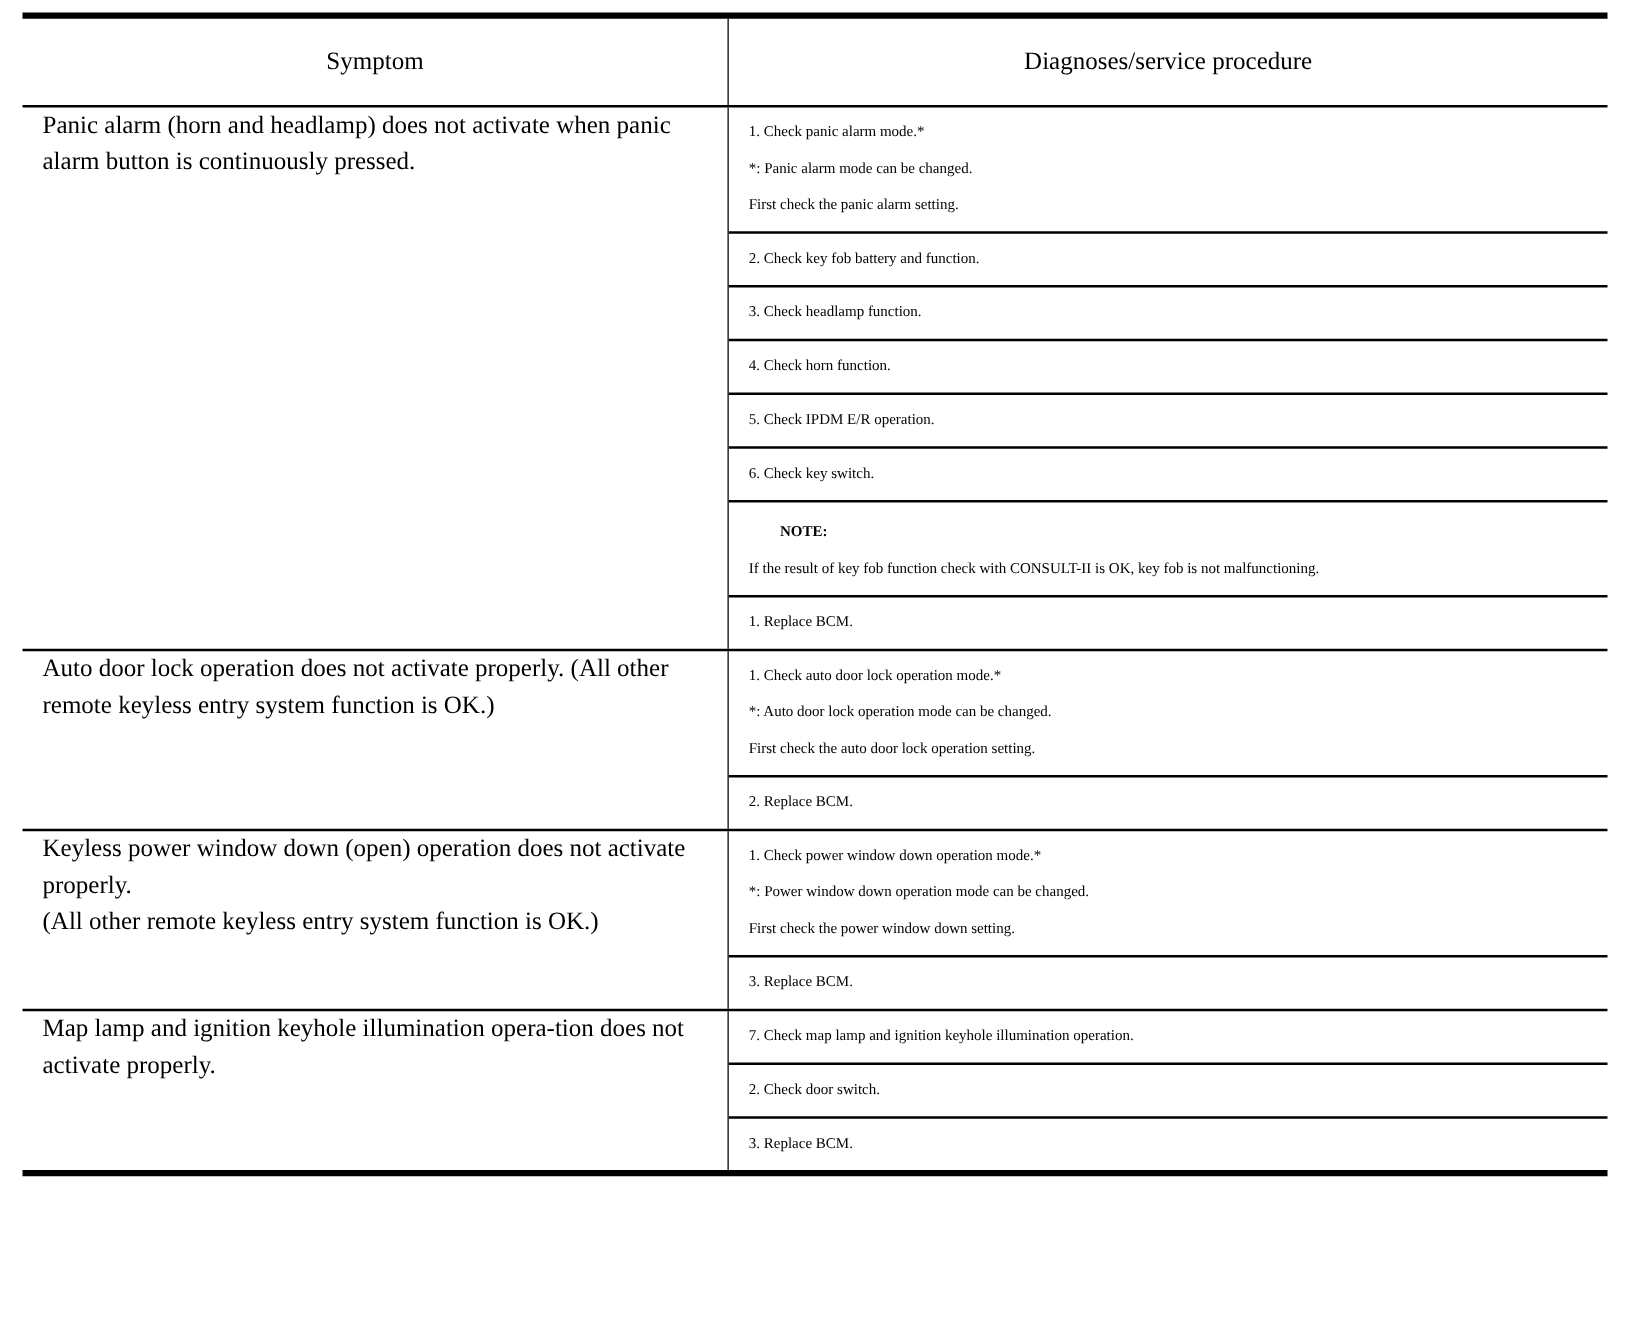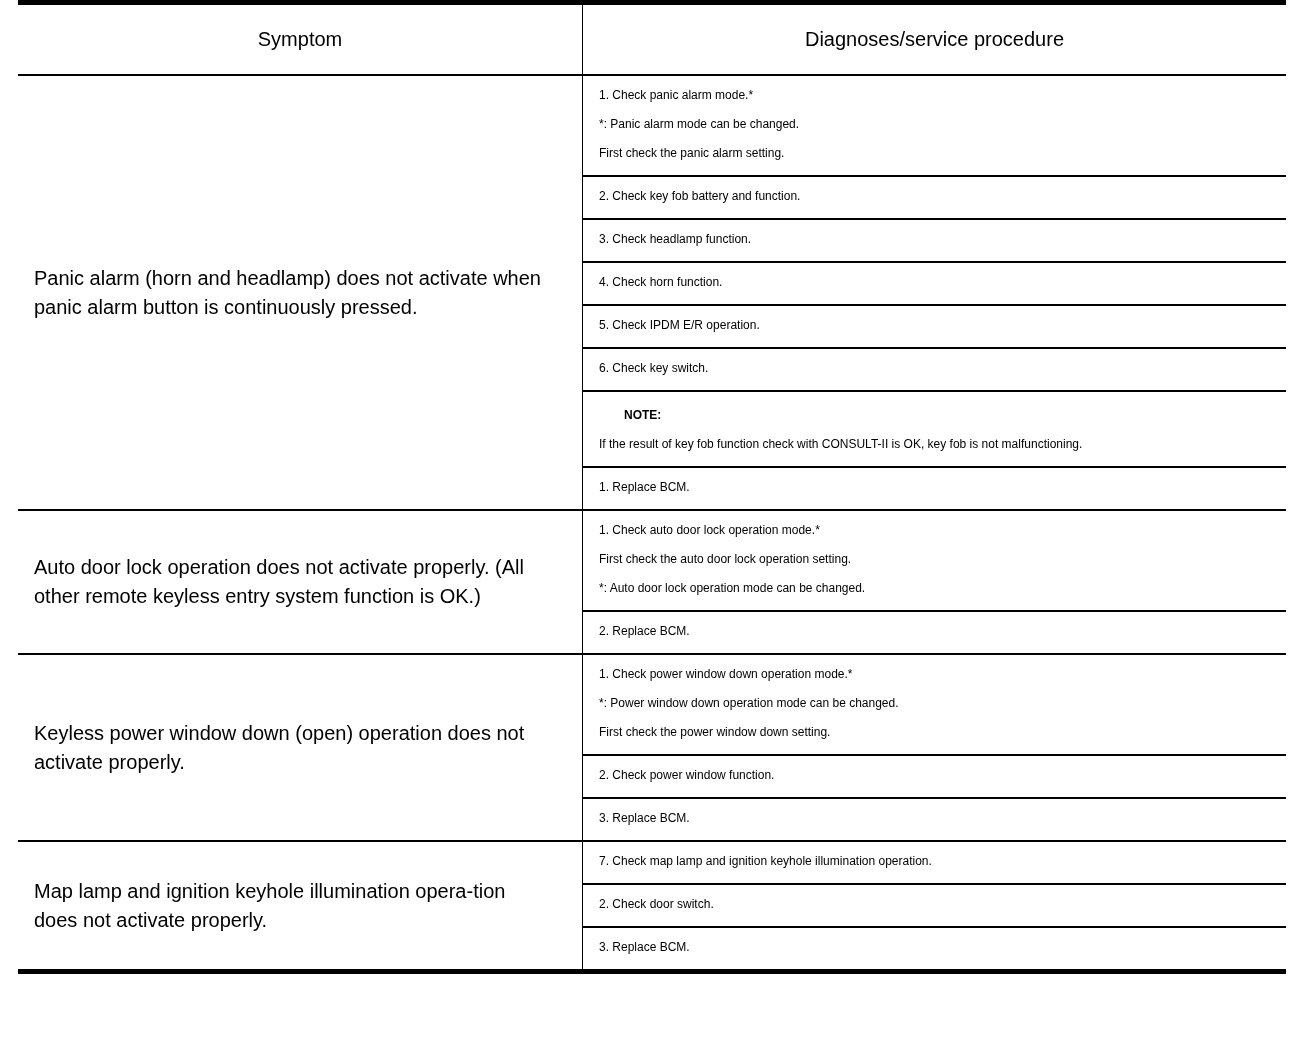--- a/index.html
+++ b/index.html
@@ -1,25 +1,25 @@
 <!DOCTYPE html>
 <html><head>
 <meta charset="utf-8">
 <style>
   html, body { margin: 0; padding: 0; background: #ffffff; }
   body { width: 1312px; height: 1054px; position: relative; overflow: hidden;
          font-family: "Liberation Sans", sans-serif; color: #000; }
-  .tbl { position: absolute; left: 18px; top: 0; width: 1268px; }
+  .tbl { position: absolute; left: 18px; top: 10px; width: 1268px; font-family: Liberation Serif, serif; }
   .top-rule { height: 5px; background: #000; }
   .hdr { display: flex; height: 69px; border-bottom: 2px solid #000; }
   .hdr .c1 { width: 564px; border-right: 1px solid #000; display: flex; align-items: center; justify-content: center; font-size: 20px; }
   .hdr .c2 { flex: 1; display: flex; align-items: center; justify-content: center; font-size: 20px; }
   .group { display: flex; border-bottom: 2px solid #000; }
   .group.last { border-bottom: 5px solid #000; }
-  .sym { width: 548px; padding-left: 16px; border-right: 1px solid #000; display: flex; align-items: center;
+  .sym { width: 548px; padding-left: 16px; border-right: 1px solid #000; display: flex; 
          font-size: 20px; line-height: 29px; }
   .steps { flex: 1; display: flex; flex-direction: column; }
   .step { padding: 5px 8px 7px 16px; font-size: 12px; line-height: 29px; border-bottom: 2px solid #000; }
   .step:last-child { border-bottom: none; }
   .step .line { display: block; }
   .step .note { display: block; font-weight: bold; margin-top: 4px; margin-left: 25px; }
 </style>
 </head>
 <body>
 
@@ -65,44 +65,42 @@
     </div>
   </div>
 
   <div class="group">
     <div class="sym">
       <span style="width:540px">Auto door lock operation does not activate properly. (All other remote keyless entry system function is OK.)</span>
     </div>
     <div class="steps">
       <div class="step">
         <span class="line">1. Check auto door lock operation mode.*</span>
+        <span class="line">*: Auto door lock operation mode can be changed.</span>
         <span class="line">First check the auto door lock operation setting.</span>
-        <span class="line">*: Auto door lock operation mode can be changed.</span>
       </div>
       <div class="step">
           <span class="line">2. Replace BCM.</span>
         </div>
     </div>
   </div>
 
   <div class="group">
     <div class="sym">
       <span style="width:540px">
         <span class="line" style="display:block">Keyless power window down (open) operation does not activate properly.</span>
+        <span class="line" style="display:block">(All other remote keyless entry system function is OK.)</span>
       </span>
     </div>
     <div class="steps">
       <div class="step">
         <span class="line">1. Check power window down operation mode.*</span>
         <span class="line">*: Power window down operation mode can be changed.</span>
         <span class="line">First check the power window down setting.</span>
       </div>
-      <div class="step">
-          <span class="line">2. Check power window function.</span>
-        </div>
       <div class="step">
           <span class="line">3. Replace BCM.</span>
         </div>
     </div>
   </div>
 
   <div class="group last">
     <div class="sym">
       <span style="width:520px">Map lamp and ignition keyhole illumination opera-tion does not activate properly.</span>
     </div>

